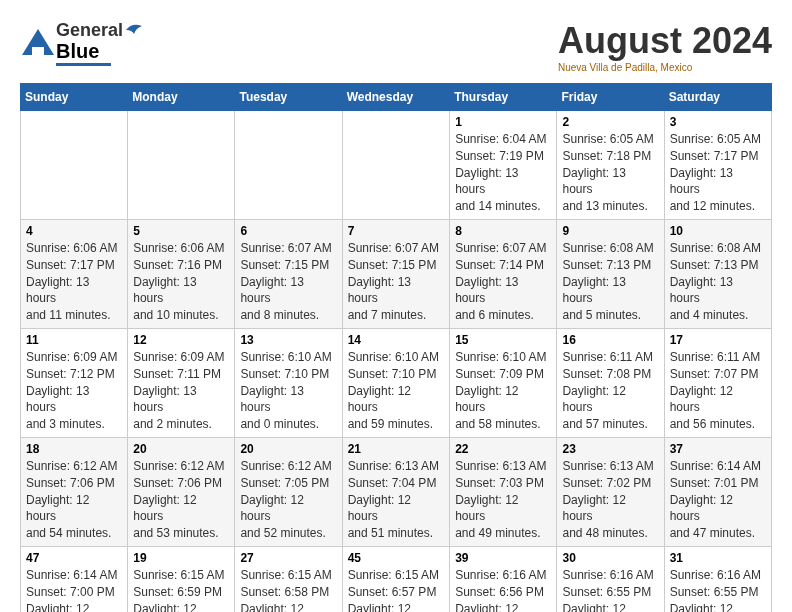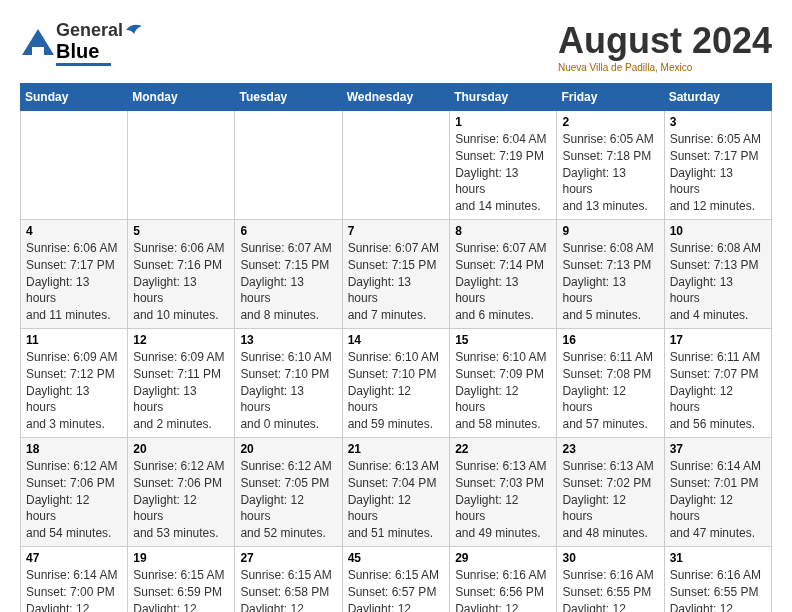--- a/index.html
+++ b/index.html
@@ -330,21 +330,21 @@
 and 43 minutes.</div>
         </td>
         <td>
           <span class="day-number">45</span>
           <div class="day-info" style="white-space: pre-line;">Sunrise: 6:15 AM
 Sunset: 6:57 PM
 Daylight: 12 hours
 and 42 minutes.</div>
         </td>
         <td>
-          <span class="day-number">29</span>
+          <span class="day-number">39</span>
           <div class="day-info" style="white-space: pre-line;">Sunrise: 6:16 AM
 Sunset: 6:56 PM
 Daylight: 12 hours
 and 40 minutes.</div>
         </td>
         <td>
           <span class="day-number">30</span>
           <div class="day-info" style="white-space: pre-line;">Sunrise: 6:16 AM
 Sunset: 6:55 PM
 Daylight: 12 hours

